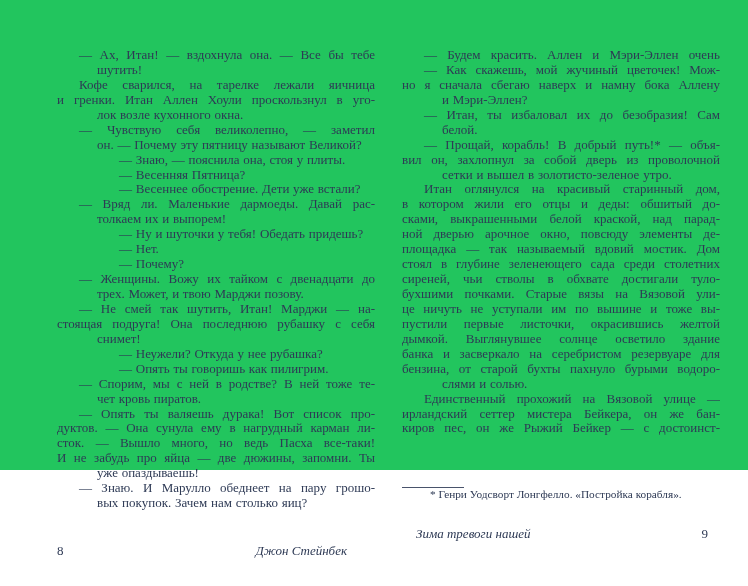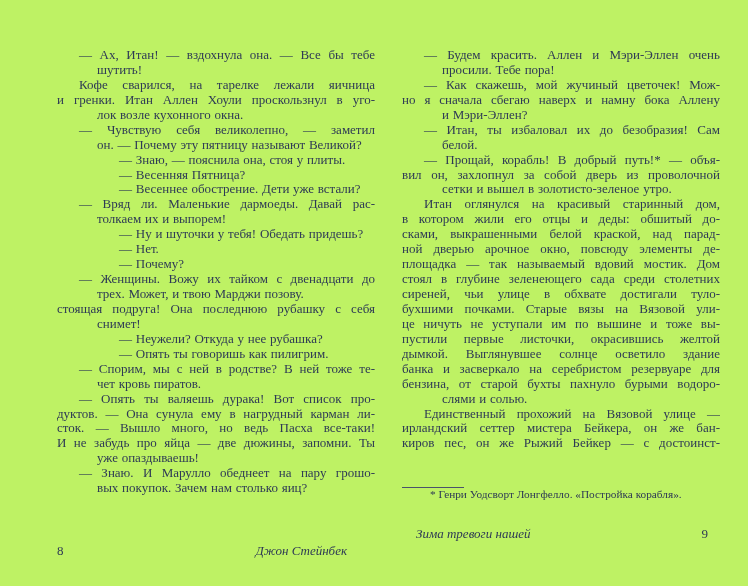--- a/index.html
+++ b/index.html
@@ -4,22 +4,22 @@
 <style>
   html, body {
     margin: 0; padding: 0;
     width: 748px; height: 586px;
     background: #ffffff;
     overflow: hidden;
     font-family: "Liberation Serif", "DejaVu Serif", serif;
   }
   .spread {
     position: relative;
-    width: 748px; height: 586px;
-    background: #bef264;
+    width: 748px; height: 470px;
+    background: #22c55e;
     color: #2e3a55;
   }
   .col {
     position: absolute;
     top: 48px;
   }
   .col-left  { left: 57px;  width: 318px; }
   .col-right { left: 402px; width: 318px; }
   .paragraph { margin: 0; }
   .line {
@@ -105,20 +105,21 @@
         <div class="line indent endline">— Нет.</div>
       </div>
       <div class="paragraph">
         <div class="line indent endline">— Почему?</div>
       </div>
       <div class="paragraph">
         <div class="line indent">— Женщины. Вожу их тайком с двенадцати до</div>
         <div class="line endline">трех. Может, и твою Марджи позову.</div>
       </div>
       <div class="paragraph">
+        <div class="line indent">— Не смей так шутить, Итан! Марджи — на-</div>
         <div class="line">стоящая подруга! Она последнюю рубашку с себя</div>
         <div class="line endline">снимет!</div>
       </div>
       <div class="paragraph">
         <div class="line indent endline">— Неужели? Откуда у нее рубашка?</div>
       </div>
       <div class="paragraph">
         <div class="line indent endline">— Опять ты говоришь как пилигрим.</div>
       </div>
       <div class="paragraph">
@@ -134,21 +135,20 @@
       </div>
       <div class="paragraph">
         <div class="line indent">— Знаю. И Марулло обеднеет на пару грошо-</div>
         <div class="line endline">вых покупок. Зачем нам столько яиц?</div>
       </div>
     </div>
 
   <div class="col col-right" id="col-right">
       <div class="paragraph">
         <div class="line indent">— Будем красить. Аллен и Мэри-Эллен очень</div>
-        <div class="line endline">просили. Тебе пора!</div>
       </div>
       <div class="paragraph">
         <div class="line indent">— Как скажешь, мой жучиный цветочек! Мож-</div>
         <div class="line">но я сначала сбегаю наверх и намну бока Аллену</div>
         <div class="line endline">и Мэри-Эллен?</div>
       </div>
       <div class="paragraph">
         <div class="line indent">— Итан, ты избаловал их до безобразия! Сам</div>
         <div class="line endline">белой.</div>
       </div>
@@ -157,21 +157,21 @@
         <div class="line">вил он, захлопнул за собой дверь из проволочной</div>
         <div class="line endline">сетки и вышел в золотисто-зеленое утро.</div>
       </div>
       <div class="paragraph">
         <div class="line indent">Итан оглянулся на красивый старинный дом,</div>
         <div class="line">в котором жили его отцы и деды: обшитый до-</div>
         <div class="line">сками, выкрашенными белой краской, над парад-</div>
         <div class="line">ной дверью арочное окно, повсюду элементы де-</div>
         <div class="line">площадка — так называемый вдовий мостик. Дом</div>
         <div class="line">стоял в глубине зеленеющего сада среди столетних</div>
-        <div class="line">сиреней, чьи улице в обхвате достигали туло-</div>
+        <div class="line">сиреней, чьи стволы в обхвате достигали туло-</div>
         <div class="line">бухшими почками. Старые вязы на Вязовой ули-</div>
         <div class="line">це ничуть не уступали им по вышине и тоже вы-</div>
         <div class="line">пустили первые листочки, окрасившись желтой</div>
         <div class="line">дымкой. Выглянувшее солнце осветило здание</div>
         <div class="line">банка и засверкало на серебристом резервуаре для</div>
         <div class="line">бензина, от старой бухты пахнуло бурыми водоро-</div>
         <div class="line endline">слями и солью.</div>
       </div>
       <div class="paragraph">
         <div class="line indent">Единственный прохожий на Вязовой улице —</div>

